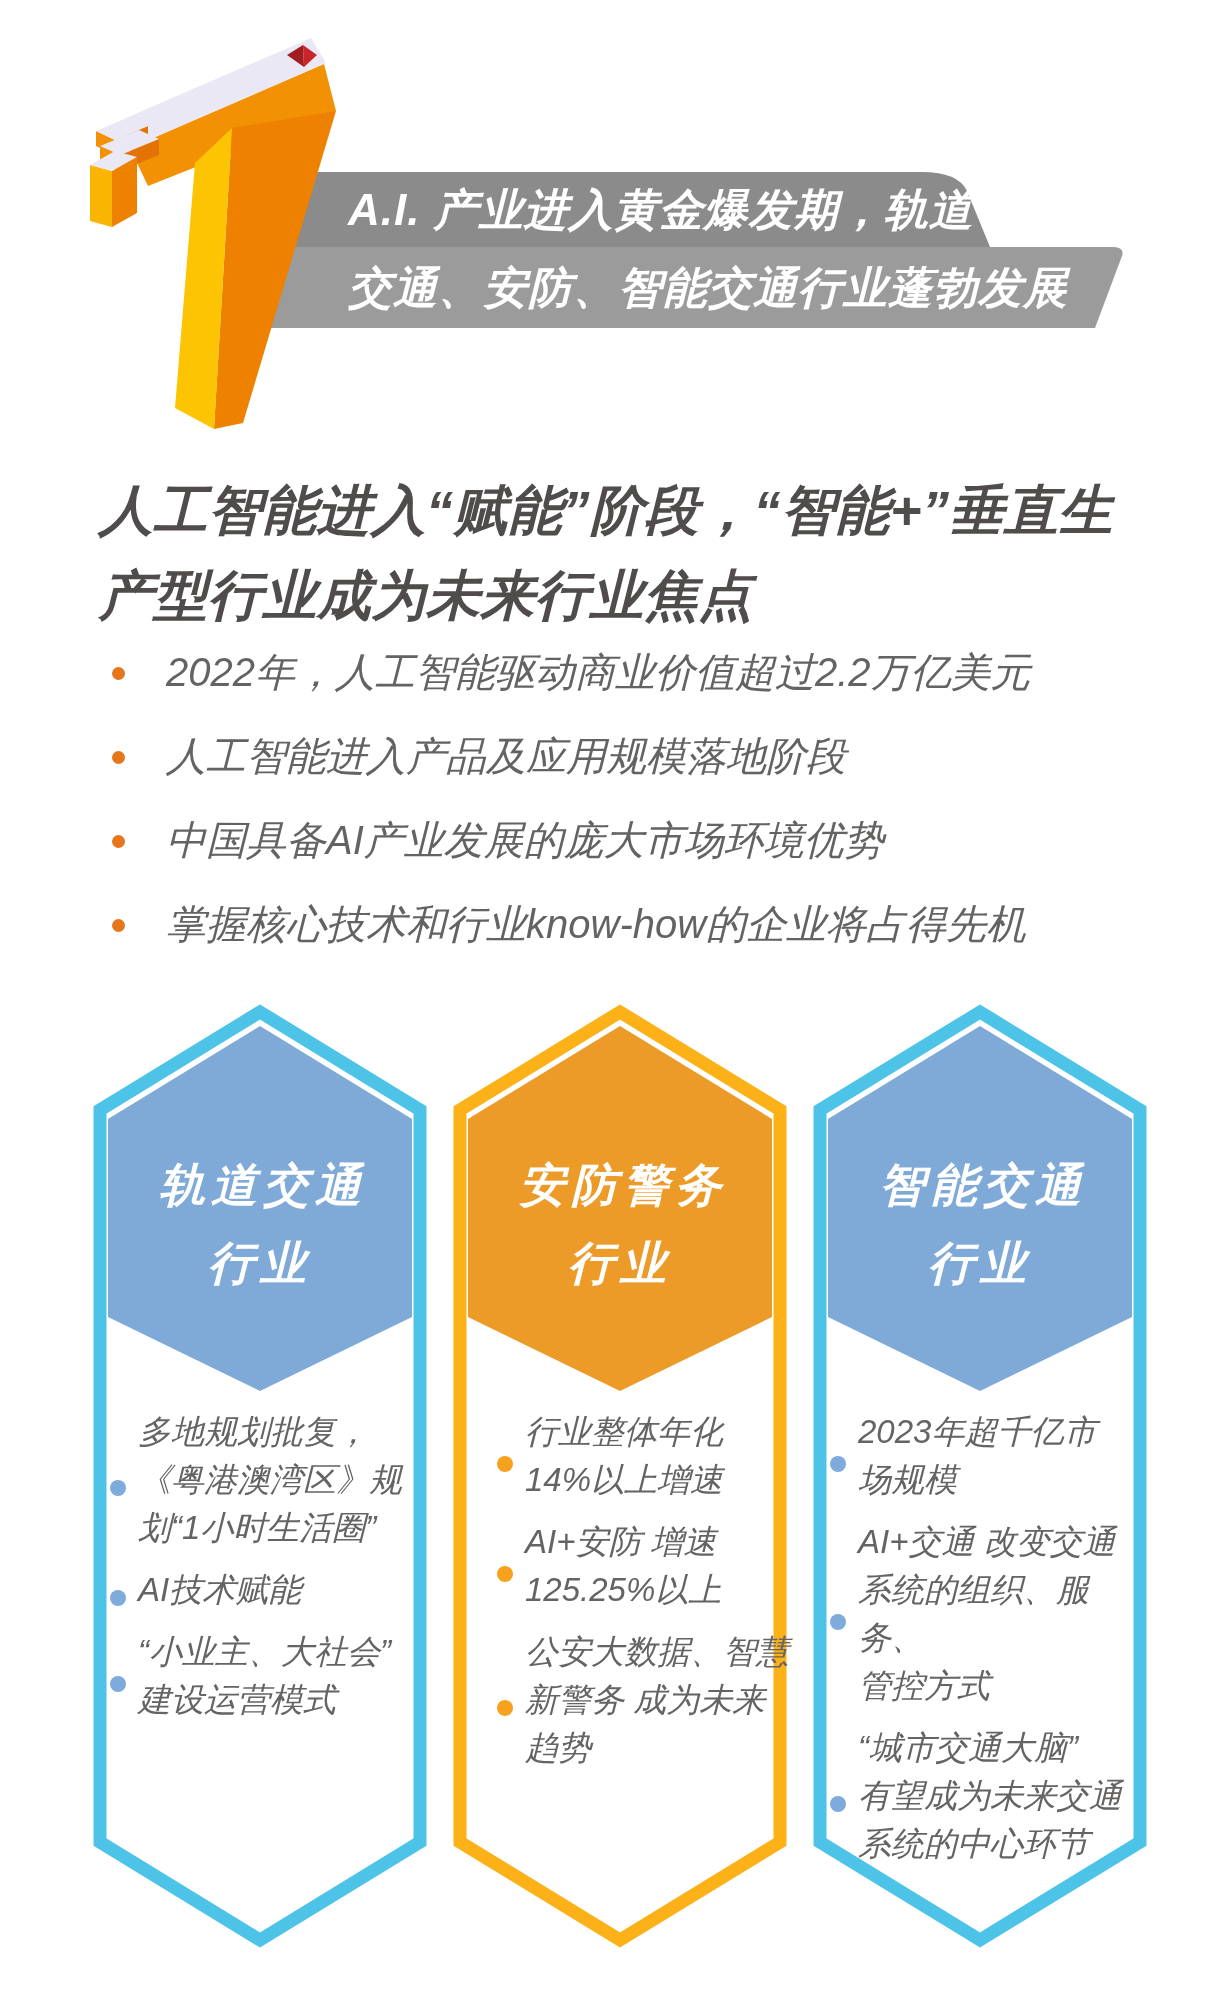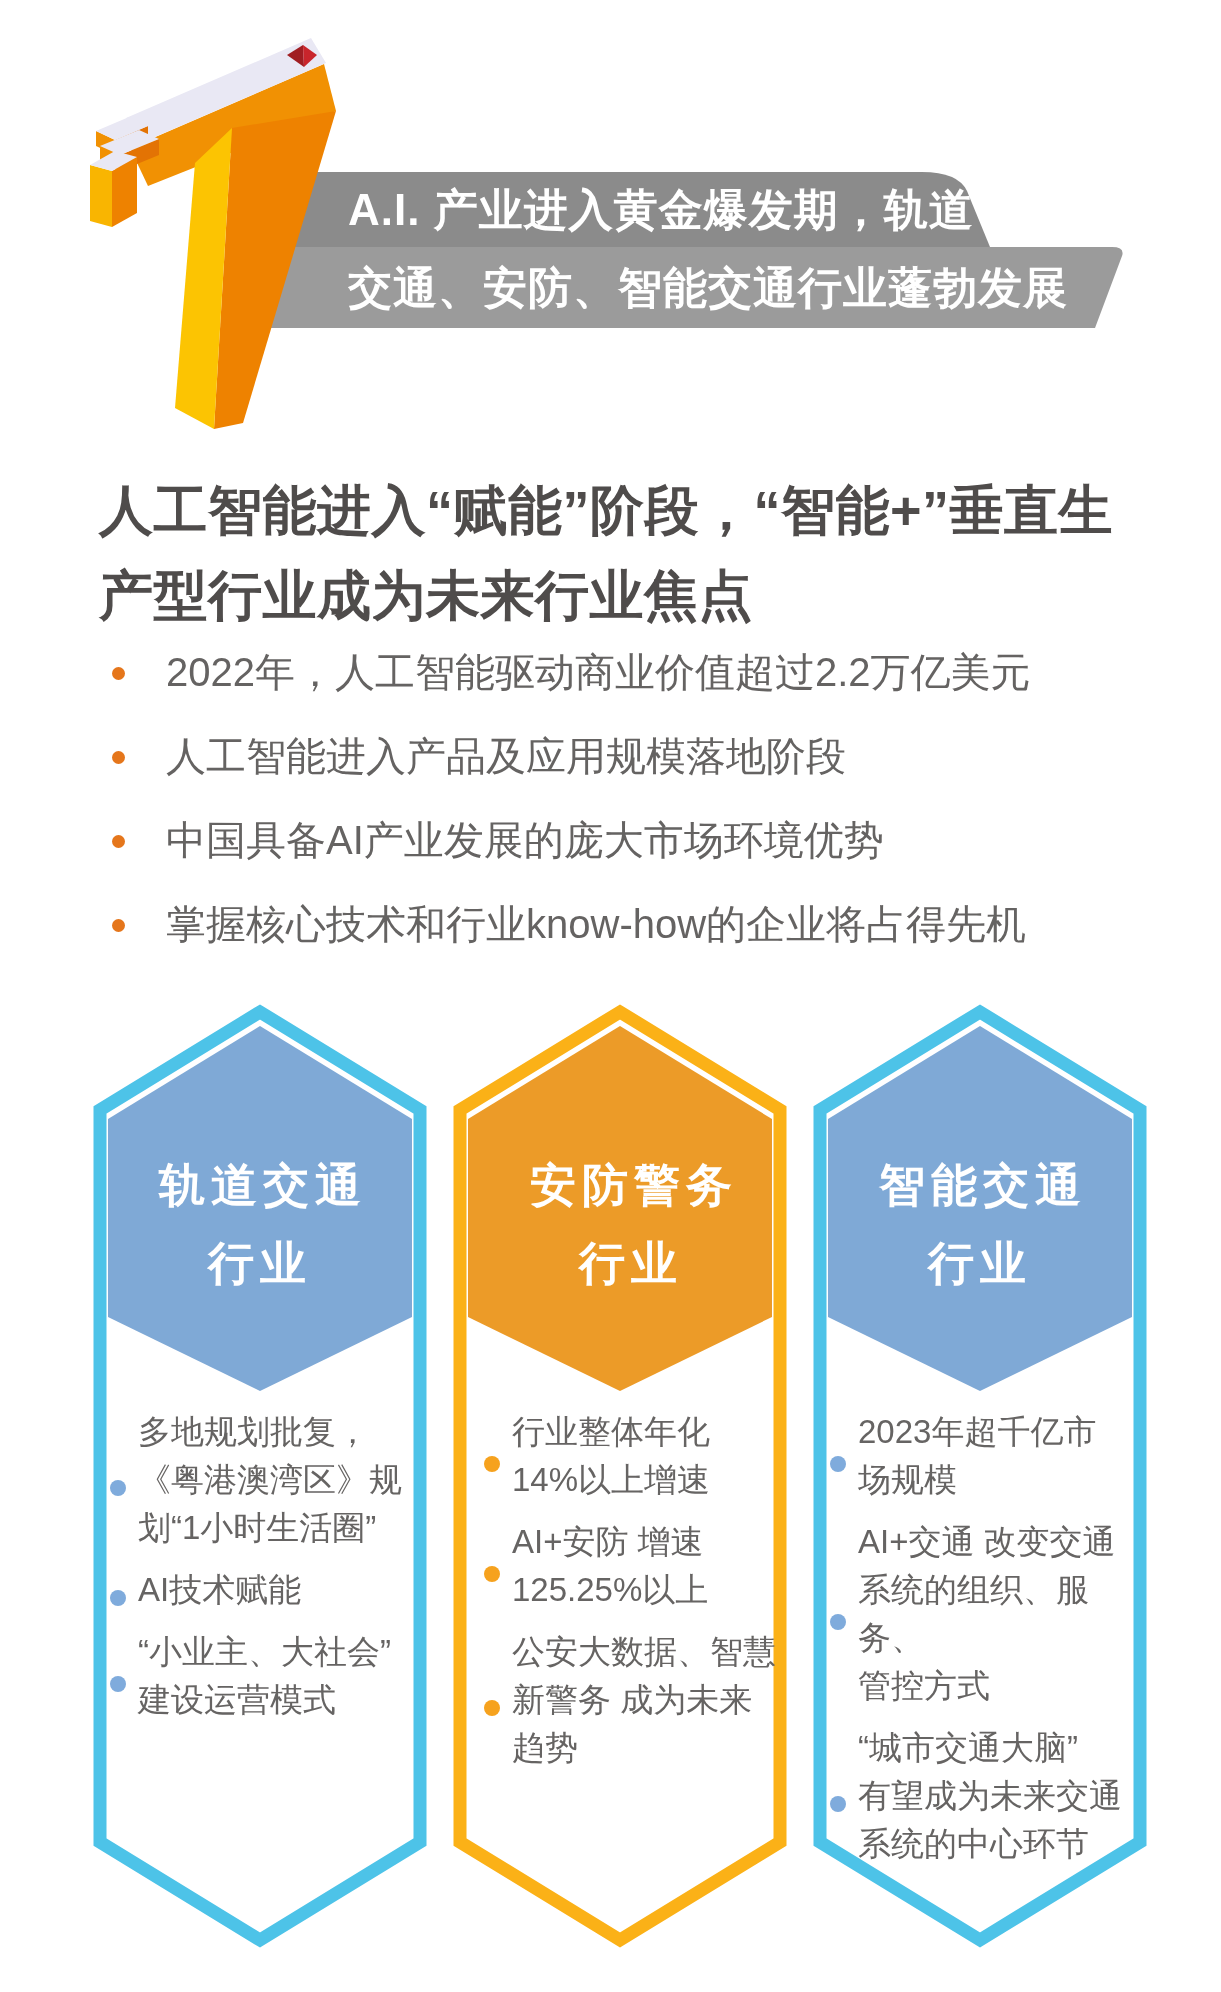--- a/index.html
+++ b/index.html
@@ -1,18 +1,18 @@
 <!DOCTYPE html>
 <html><head>
 <meta charset="utf-8">
 <style>
   html,body{margin:0;padding:0;background:#ffffff;}
   .page{
     position:relative;width:1221px;height:1992px;background:#ffffff;
-    overflow:hidden;font-family:"Liberation Sans",sans-serif;
+    overflow:hidden;font-family:"Liberation Sans",sans-serif;font-style:italic;
   }
   svg.layer{position:absolute;left:0;top:0;width:1221px;height:1992px;pointer-events:none;}
   #banner-layer{z-index:1;}
   #seven-layer{z-index:3;}
   #columns-layer{z-index:1;}
   .banner-text{
     position:absolute;z-index:2;color:#ffffff;font-weight:700;
     font-size:44px;letter-spacing:1px;white-space:nowrap;
   }
   .banner-text.l1{left:348px;top:172px;height:75px;line-height:75px;}
@@ -99,21 +99,21 @@
 
     <polygon fill="none" stroke-width="13" stroke-linejoin="miter" points="620,1012 780,1110 780,1842 620,1940 460,1842 460,1110" stroke="#fbb117"></polygon>
     <polygon points="620,1026 772,1119 772,1317 620,1391 468,1317 468,1119" fill="#ec9b28"></polygon>
 
     <polygon fill="none" stroke-width="13" stroke-linejoin="miter" points="980,1012 1140,1110 1140,1842 980,1940 820,1842 820,1110" stroke="#4dc3e8"></polygon>
     <polygon points="980,1026 1132,1119 1132,1317 980,1391 828,1317 828,1119" fill="#7fa9d6"></polygon>
   </svg>
 
   <div class="col-title" style="left:95px;">轨道交通
 行业</div>
-  <div class="col-title" style="left:455px;padding-left:11px;">安防警务
+  <div class="col-title" style="left:455px;">安防警务
 行业</div>
   <div class="col-title" style="left:815px;">智能交通
 行业</div>
 
   <div class="col-list" style="left: 110px; --dot: #7fabdc;" id="col-list-0">
       <div class="col-item">
         <span class="col-dot"></span>
         <span class="col-text">多地规划批复，
 《粤港澳湾区》规
 划“1小时生活圈”</span>
@@ -121,21 +121,21 @@
       <div class="col-item">
         <span class="col-dot"></span>
         <span class="col-text">AI技术赋能</span>
       </div>
       <div class="col-item">
         <span class="col-dot"></span>
         <span class="col-text">“小业主、大社会”
 建设运营模式</span>
       </div>
     </div>
-  <div class="col-list" style="left: 484px; --dot: #f6a21e;" id="col-list-1">
+  <div class="col-list" style="left: 497px; --dot: #f6a21e;" id="col-list-1">
       <div class="col-item">
         <span class="col-dot"></span>
         <span class="col-text">行业整体年化
 14%以上增速</span>
       </div>
       <div class="col-item">
         <span class="col-dot"></span>
         <span class="col-text">AI+安防 增速
 125.25%以上</span>
       </div>

